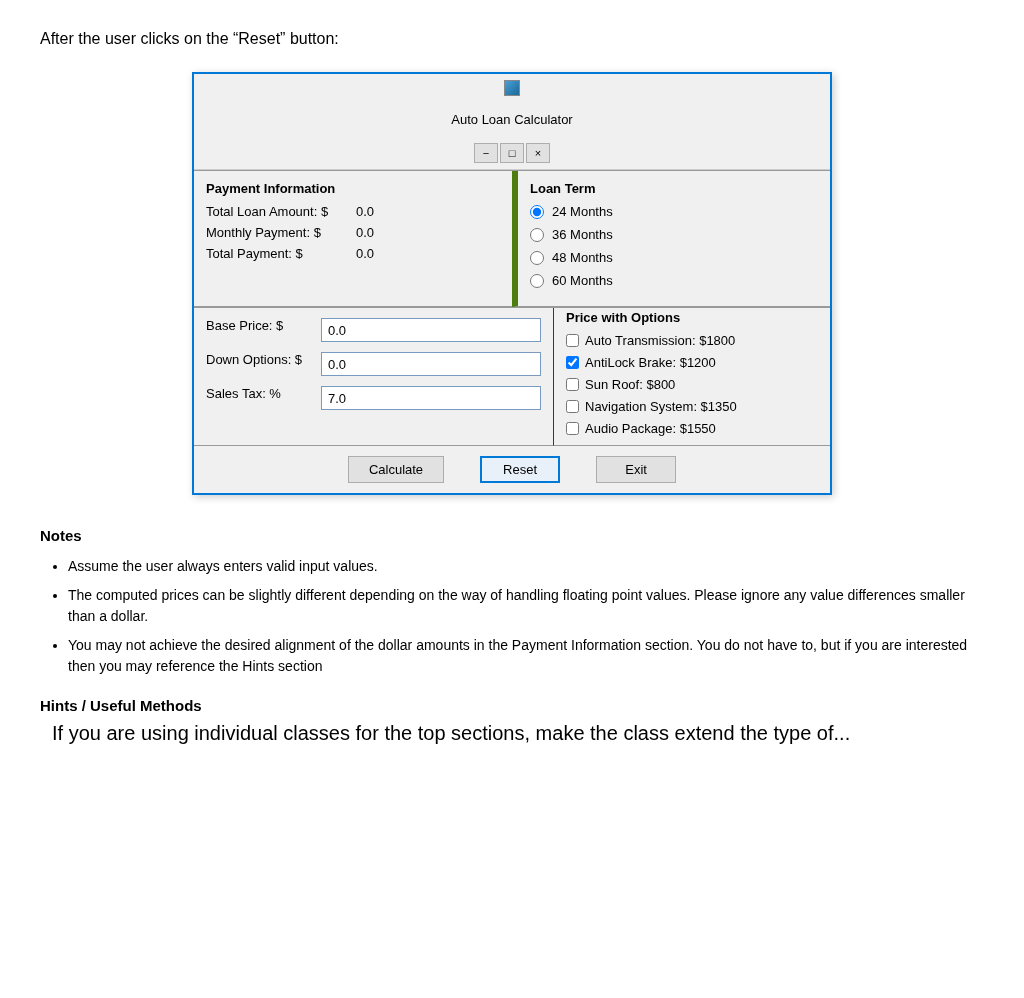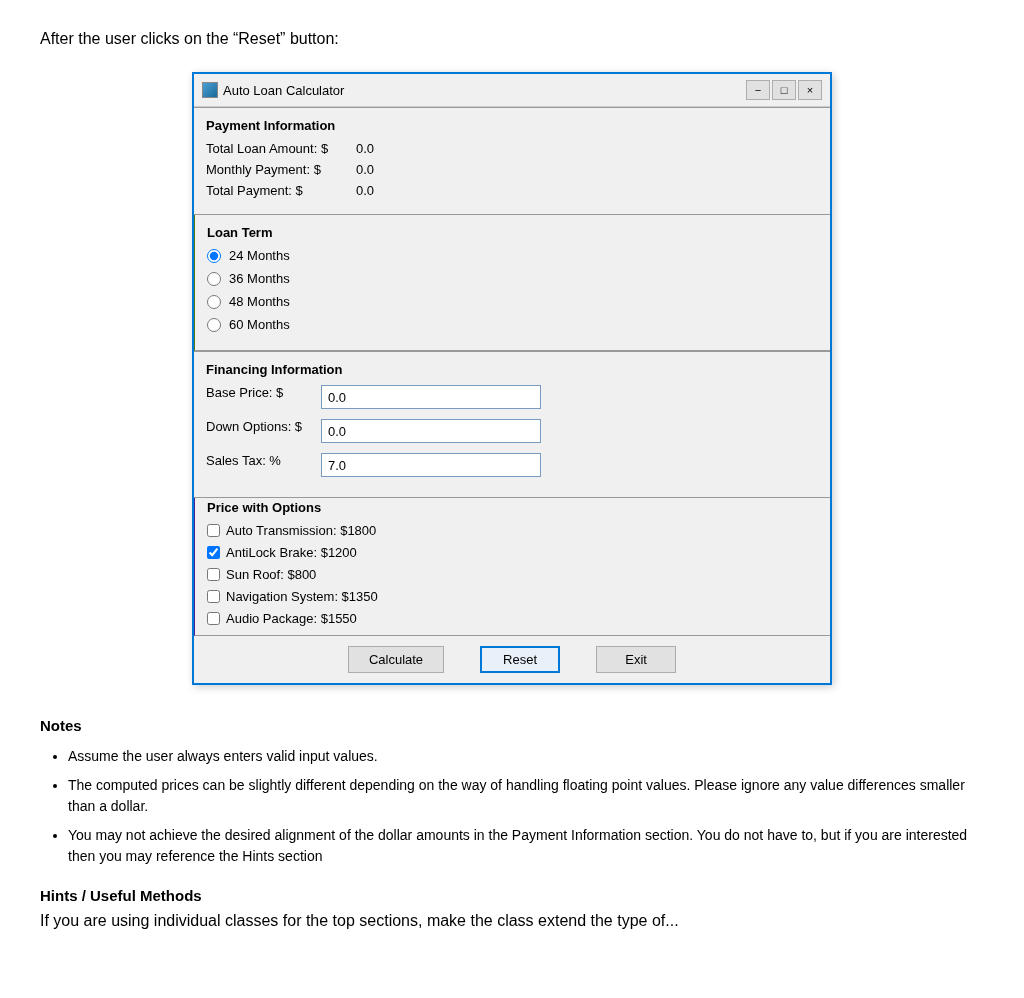--- a/index.html
+++ b/index.html
@@ -28,21 +28,22 @@
       background: #f0f0f0;
       box-shadow: 2px 2px 8px rgba(0,0,0,0.2);
     }
 
     .title-bar {
       background: #f0f0f0;
       border-bottom: 1px solid #ccc;
       display: flex;
       align-items: center;
       padding: 6px 8px;
-      gap: 5px;
+      gap: 16px;
+      flex-direction: column;
     }
 
     .title-bar-icon {
       width: 16px;
       height: 16px;
       background: linear-gradient(135deg, #4a9fd4, #1a6a9a);
       border: 1px solid #888;
       display: inline-block;
       flex-shrink: 0;
     }
@@ -65,31 +66,31 @@
       border: 1px solid #adadad;
       cursor: pointer;
       font-size: 11px;
       display: flex;
       align-items: center;
       justify-content: center;
     }
 
     .main-grid {
       display: grid;
-      grid-template-columns: 1fr;
+      grid-template-columns: 1fr 1fr;
       border-top: 1px solid #999;
     }
 
     .section {
       padding: 10px 12px;
       border-bottom: 1px solid #999;
     }
 
     .section-right {
-      border-left: 1px solid #4d7c0f;
+      border-left: 6px solid #4d7c0f;
     }
 
     .section-header {
       font-weight: bold;
       font-size: 13px;
       margin-bottom: 8px;
     }
 
     .field-row {
       display: flex;
@@ -215,21 +216,22 @@
       line-height: 1.5;
     }
 
     .hints-title {
       font-weight: bold;
       font-size: 15px;
       margin-bottom: 8px;
     }
 
     .hints-text {
-      font-size: 16px;
+      font-size: 20px;
+      margin-left: 12px;
     }
   </style>
 </head>
 <body>
 
 <p class="intro-text">After the user clicks on the “Reset” button:</p>
 
 <div class="window-wrapper">
   <div class="window">
 
@@ -280,21 +282,20 @@
         <div class="radio-row">
           <input type="radio" class="radio-input" name="loanterm" style="">
           <span>60 Months</span>
         </div>
       </div>
     </div>
 
     <div class="main-grid">
 
       <div class="financing-section">
-        <div class="section-header">Financing Information</div>
 
         <div class="financing-field-row">
           <span class="financing-label">Base Price: $</span>
           <input type="text" class="financing-input" value="0.0" style="">
         </div>
         <div class="financing-field-row">
           <span class="financing-label">Down Options: $</span>
           <input type="text" class="financing-input" value="0.0" style="">
         </div>
         <div class="financing-field-row">

